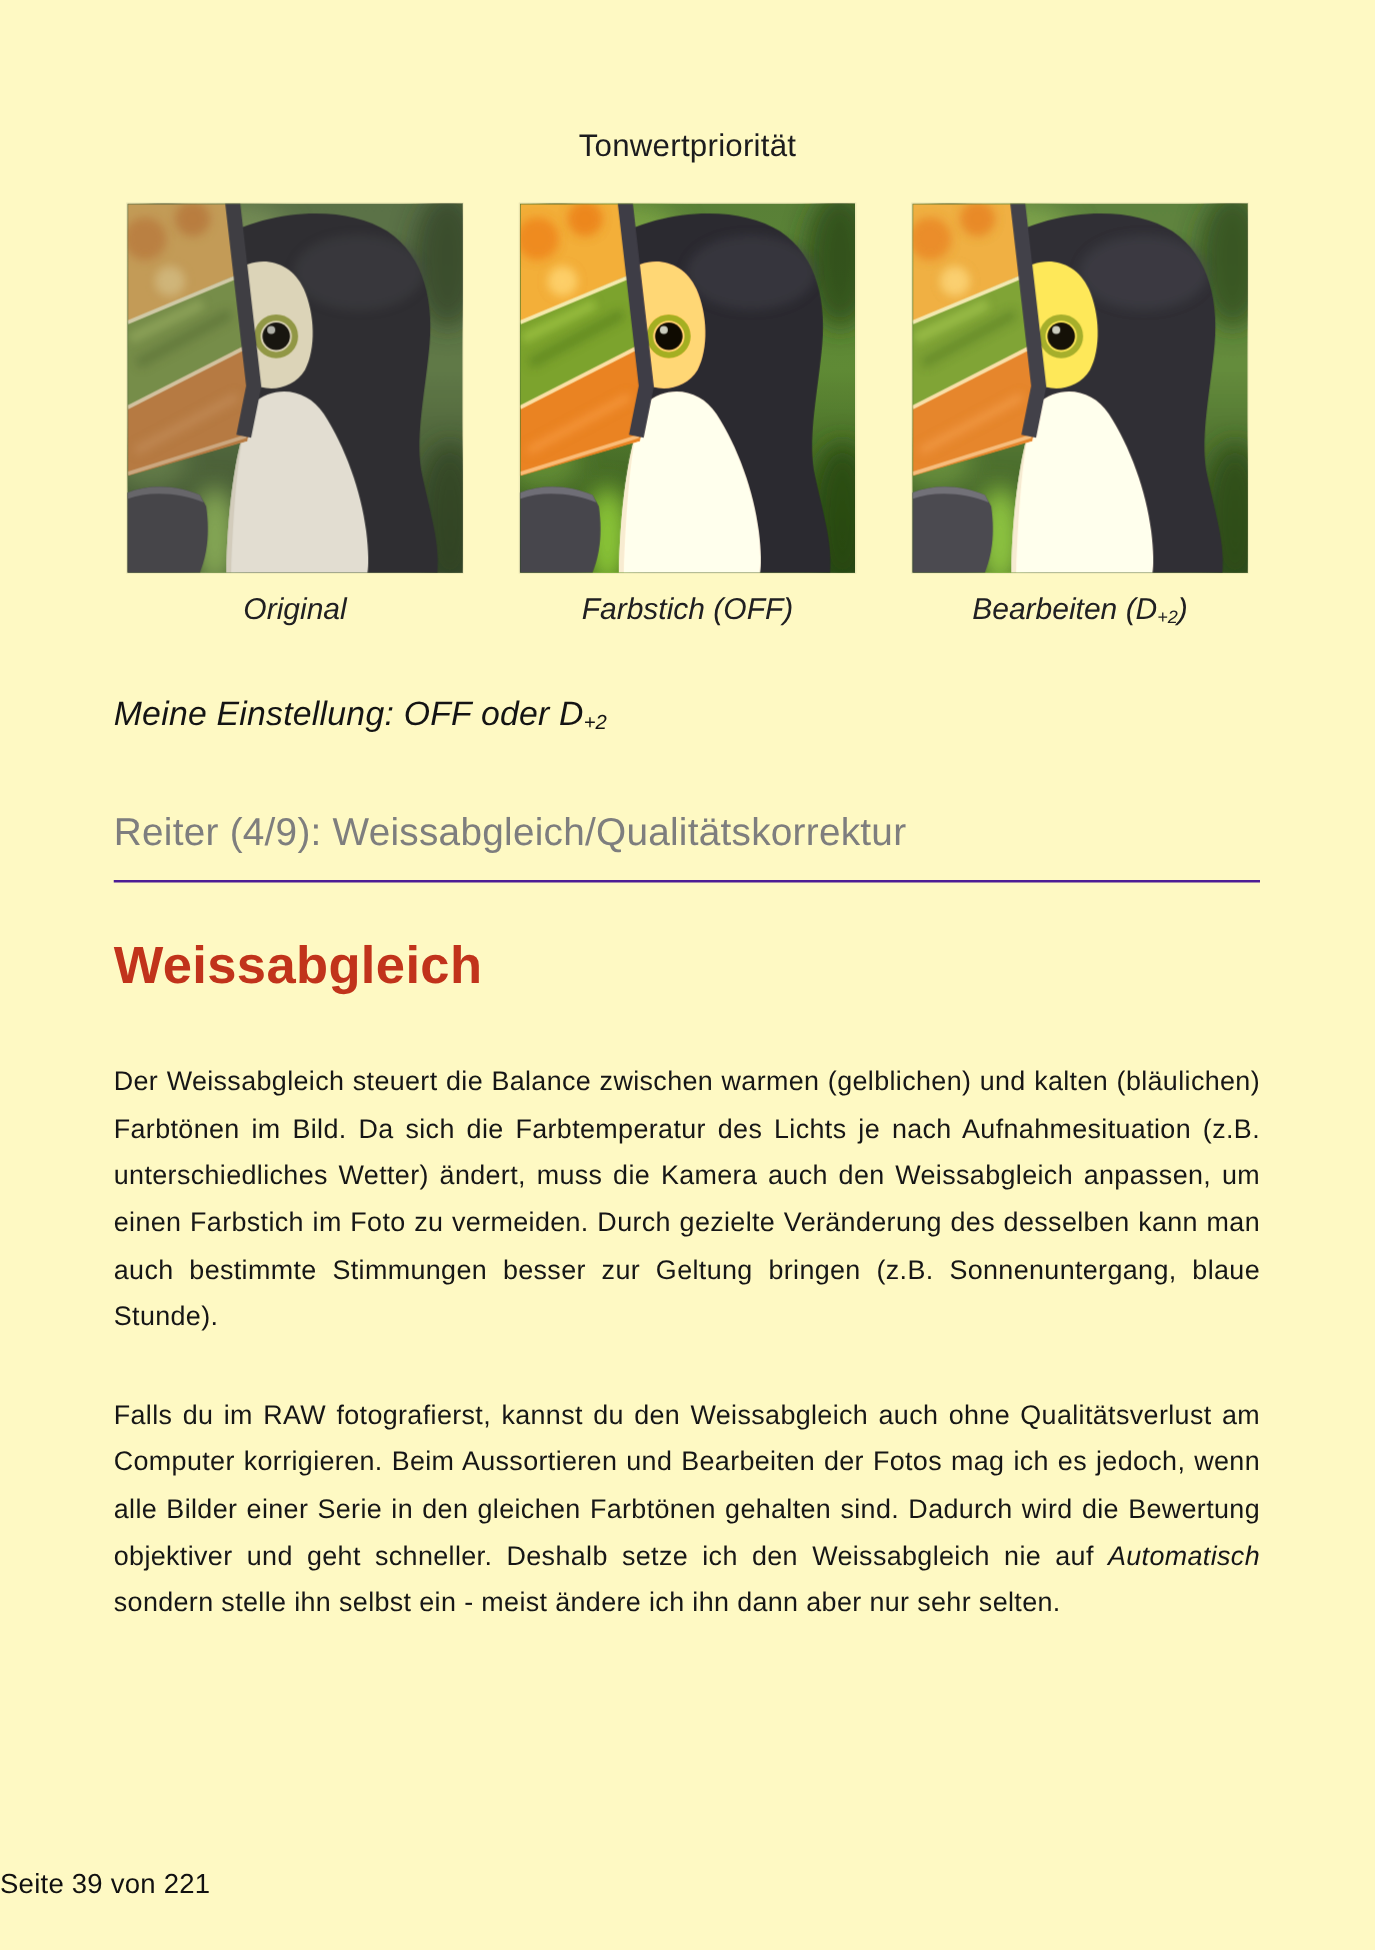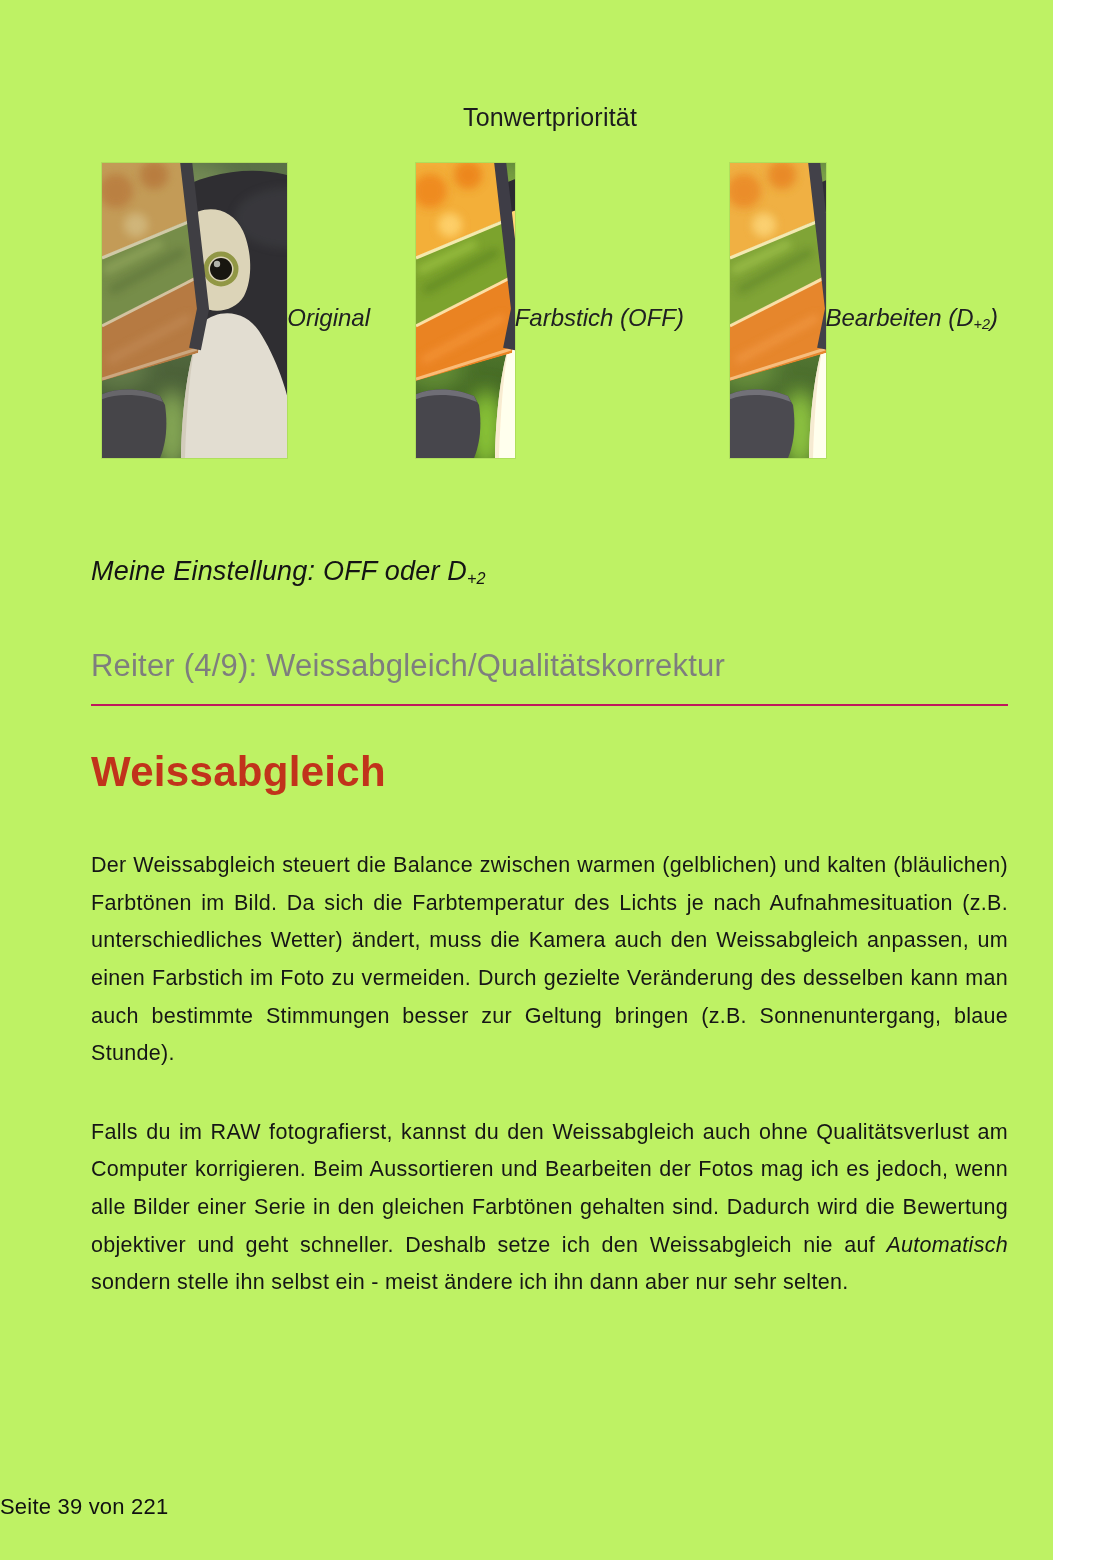--- a/index.html
+++ b/index.html
@@ -1,54 +1,53 @@
 <!DOCTYPE html>
 <html lang="de"><head>
 <meta charset="utf-8">
 <style>
   html,body{margin:0;padding:0;background:#ffffff;}
   .page{
     position:relative;
-    width:1016px;height:1560px;
-    background:#bef264;
+    width:1100px;height:1560px;
+    background:#fef9c3;
     font-family:"Liberation Sans", sans-serif;
     color:#1a1a1a;
     overflow:hidden;
-    padding-left:37px;
   }
   .doc-title{
     position:absolute;top:103px;left:0;width:1100px;
     text-align:center;font-size:25px;font-weight:400;color:#1c1c1e;
     letter-spacing:0.2px;
   }
   .figure-row{
     position:absolute;top:163px;left:102px;width:896px;
     display:flex;gap:46px;
   }
-  .figure{width:268px;display:flex;flex-direction:row;align-items:center;}
+  .figure{width:268px;display:flex;flex-direction:column;align-items:center;}
   .photo{
     width:268px;height:295px;overflow:hidden;
     outline:1px solid rgba(0,0,0,0.08);
     background:#4a6430;
   }
   .photo svg{display:block;width:268px;height:295px;}
   .figure-caption{
     margin-top:16px;font-size:24px;font-style:italic;color:#202022;
     white-space:nowrap;
   }
   .sub{font-size:0.60em;vertical-align:-0.22em;letter-spacing:0;}
   .settings-note{
     position:absolute;top:556px;left:91px;width:917px;
     font-size:27px;font-weight:400;font-style:italic;color:#141414;
     letter-spacing:0.2px;
   }
   .tab-heading{
     position:absolute;top:648px;left:91px;width:917px;
     font-size:31px;font-weight:400;color:#7e7e7e;
-    padding-bottom:20px;border-bottom:2px solid #be185d;
+    padding-bottom:20px;border-bottom:2px solid #4c1d95;
     letter-spacing:0.2px;
   }
   .chapter-title{
     position:absolute;top:748px;left:91px;width:917px;
     font-size:42px;font-weight:700;color:#c1331b;
     letter-spacing:0.3px;
   }
   .body-copy{
     position:absolute;top:831px;left:91px;width:917px;
     font-size:21.5px;line-height:1.75;color:#161616;

